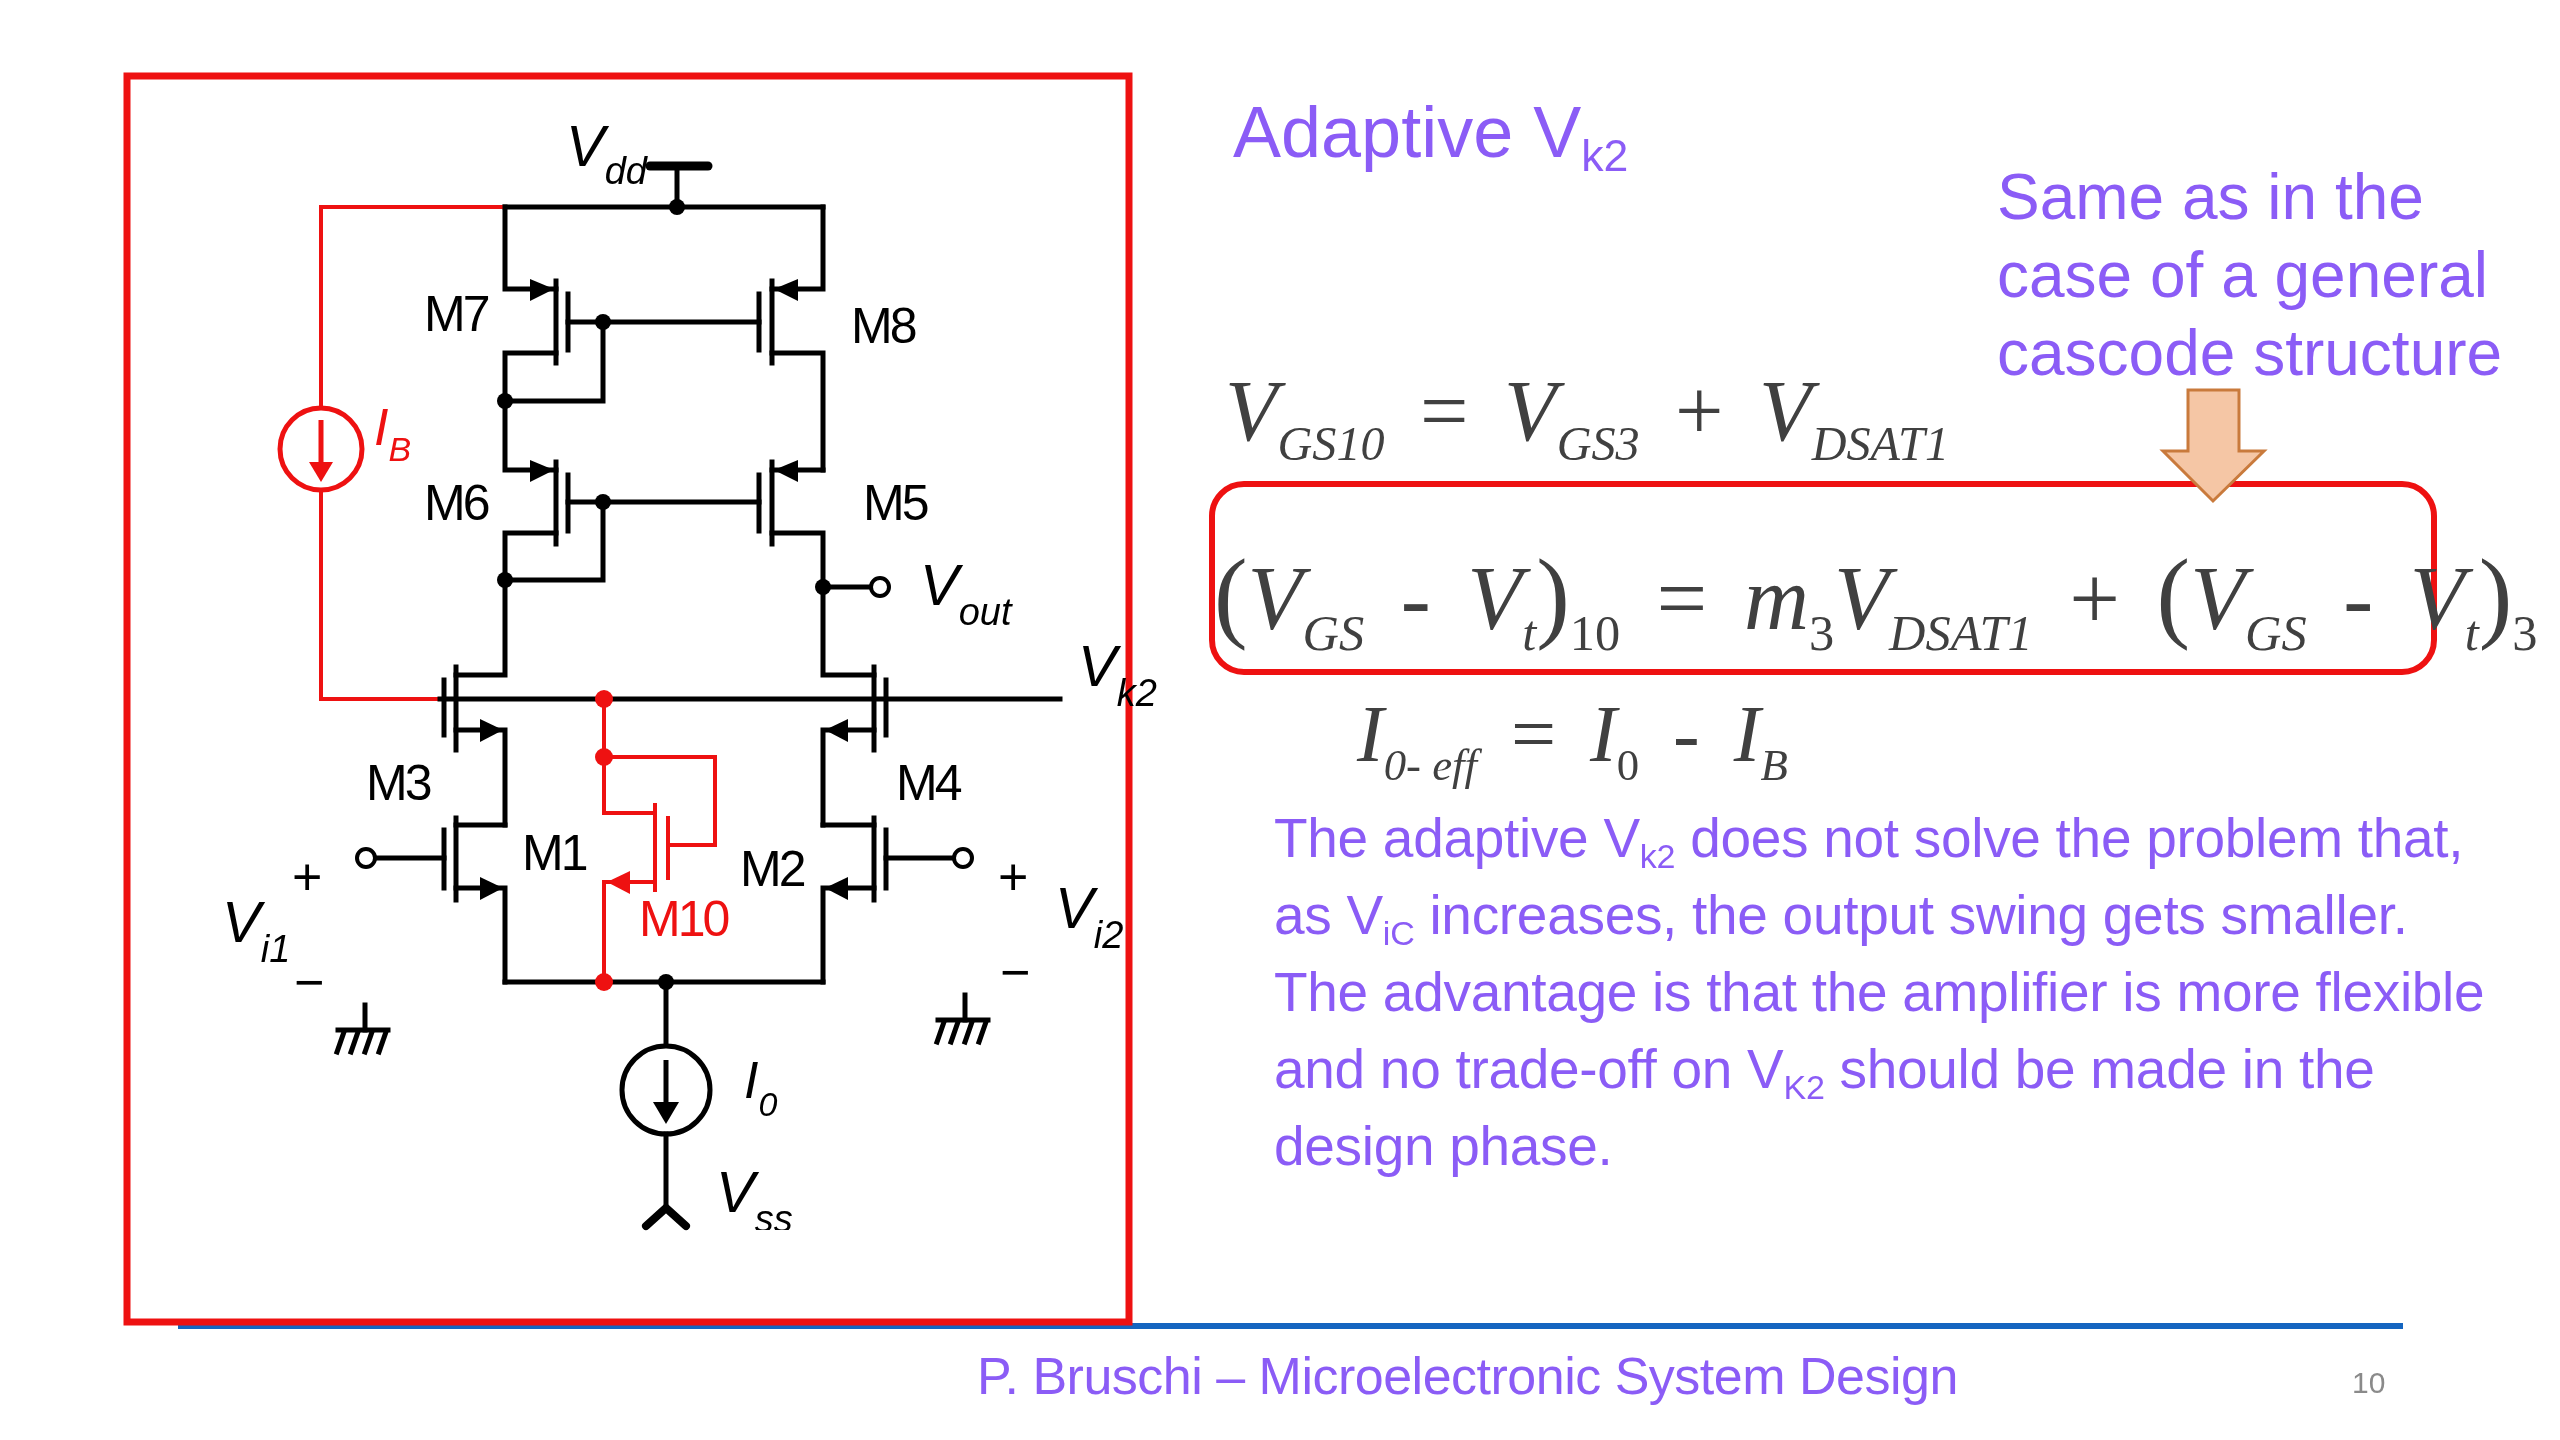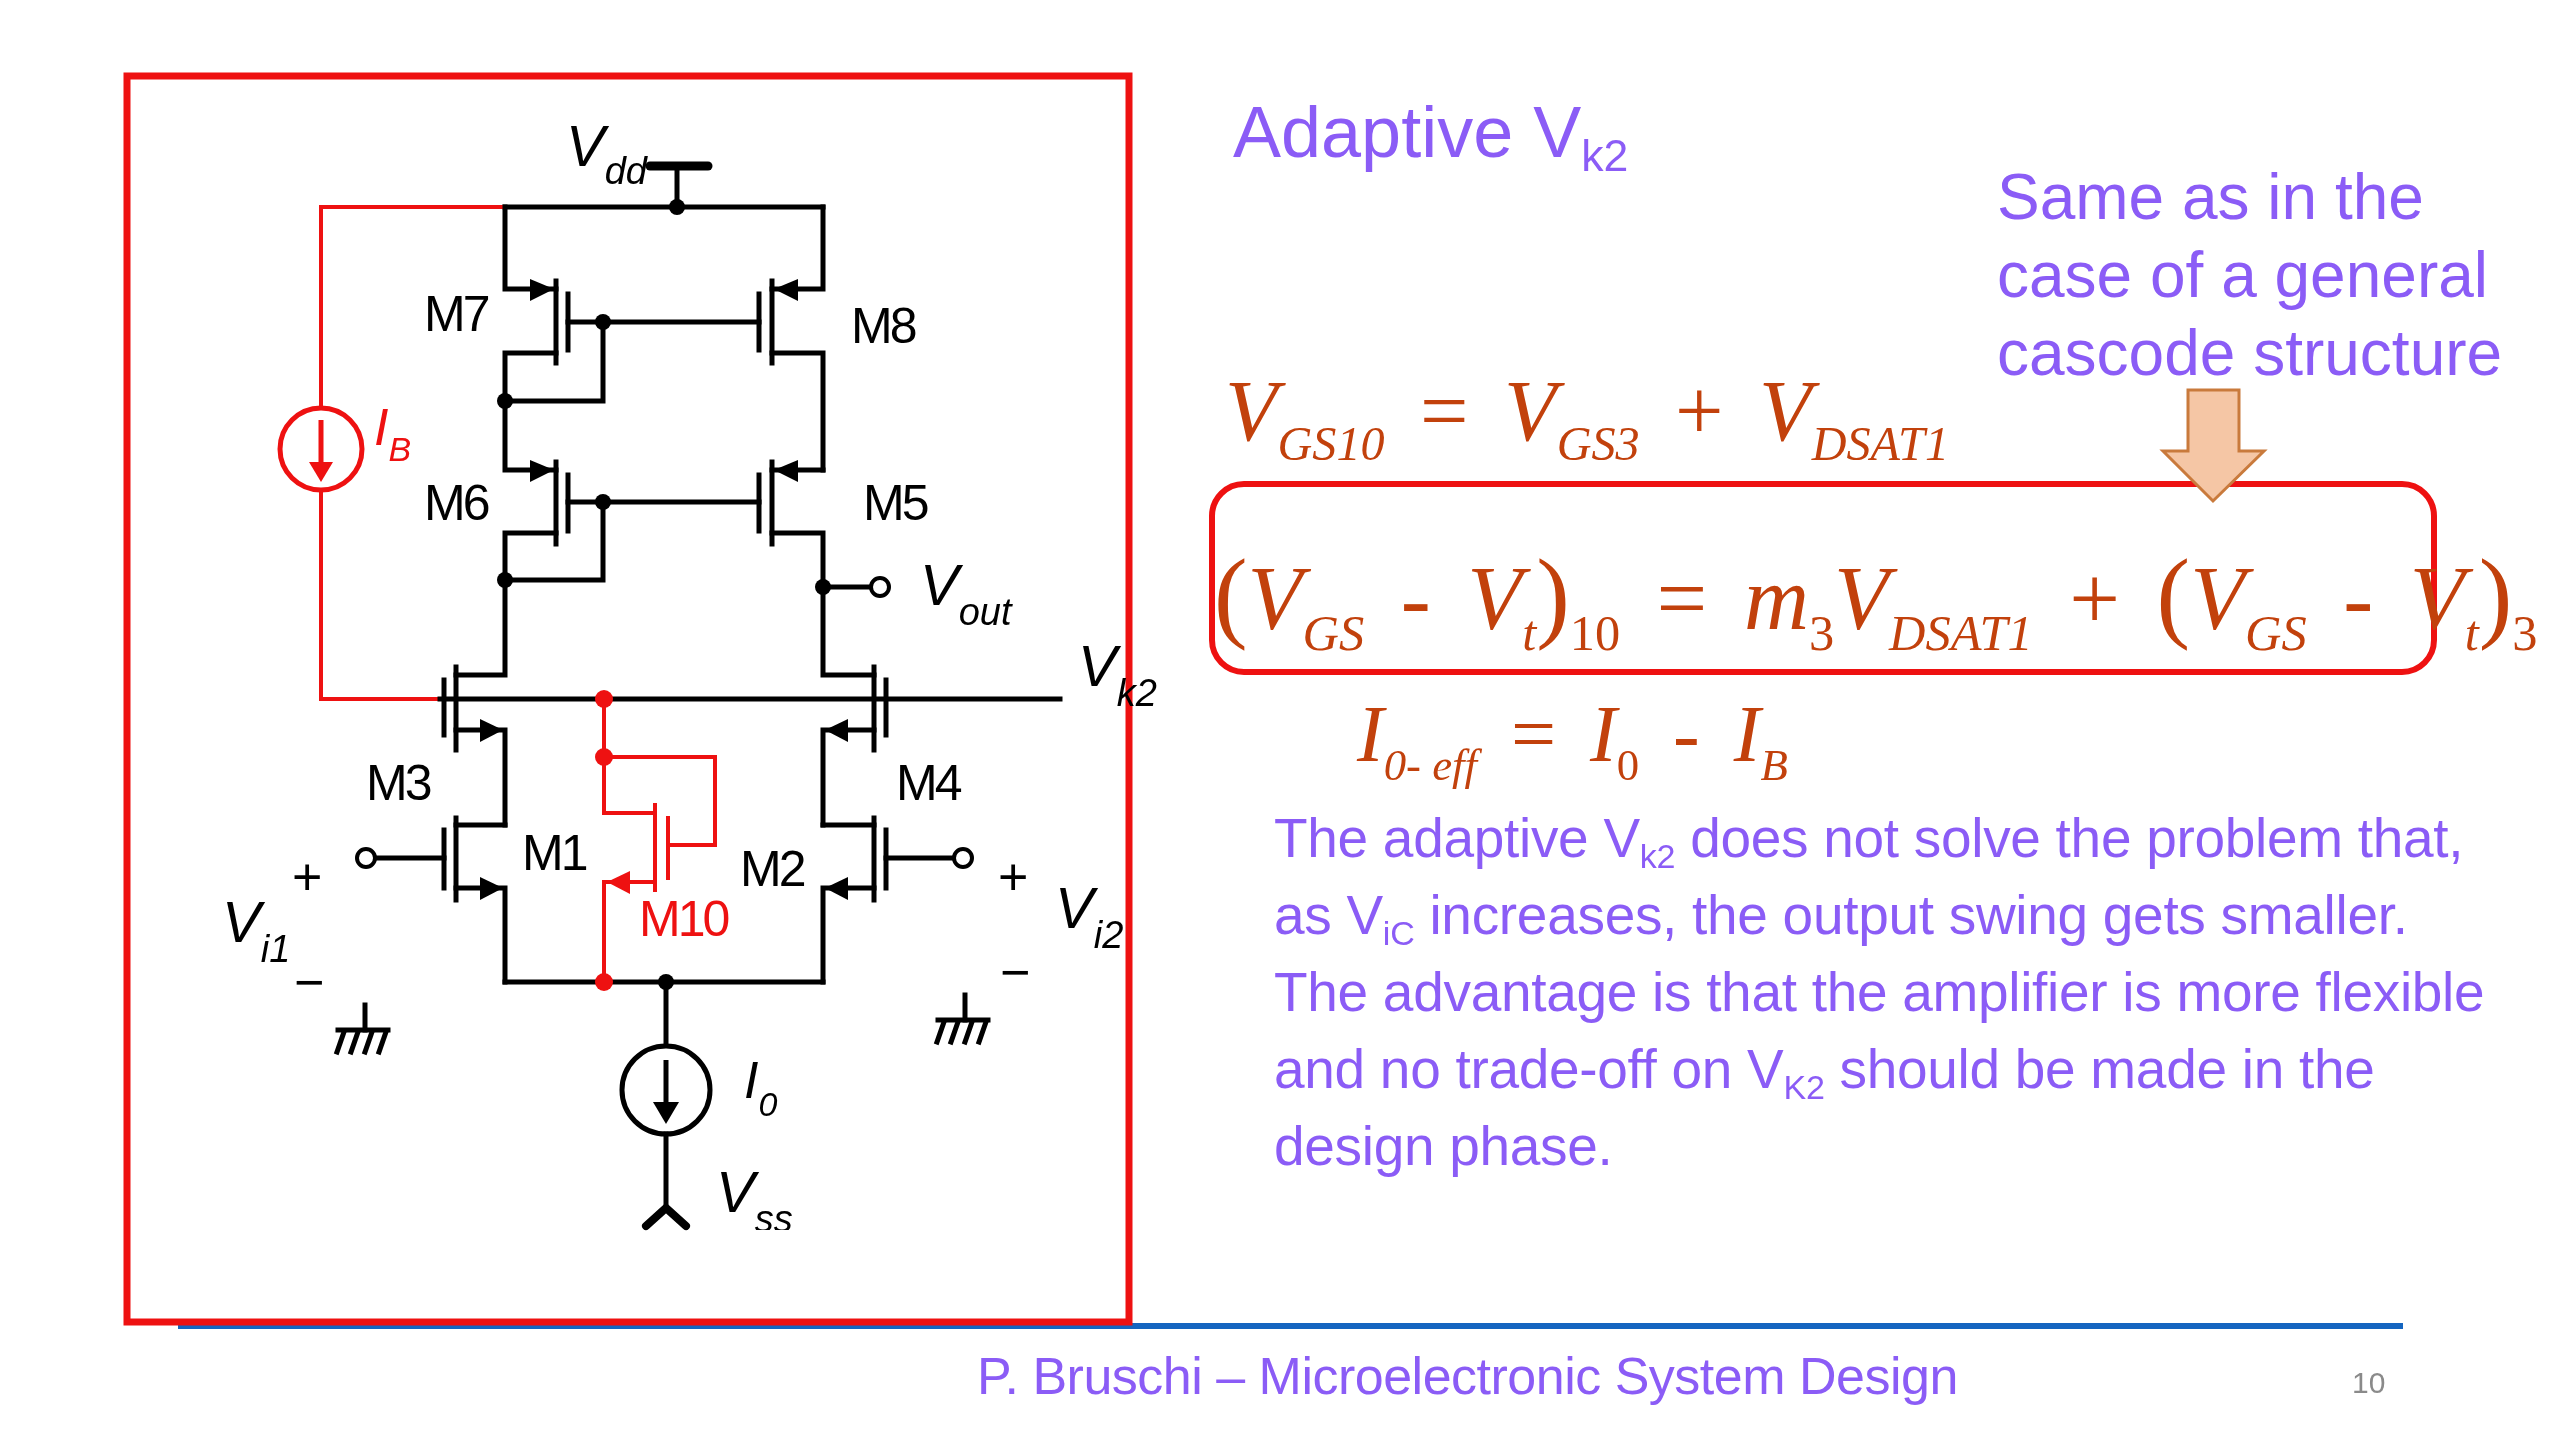--- a/index.html
+++ b/index.html
@@ -16,21 +16,21 @@
 
   .html-text { position: absolute; font-family: "Liberation Sans", sans-serif; color: #8b5cf6; white-space: nowrap; }
   #title { left: 1233px; top: 96px; font-size: 72px; line-height: 1; }
   #title sub, .para sub { font-size: 0.62em; vertical-align: -0.32em; line-height: 0; }
   #annotation { left: 1997px; top: 122px; font-size: 64px; line-height: 78px; white-space: normal; width: 560px; margin-top: 36px; }
   .para { left: 1274px; top: 800px; font-size: 55px; line-height: 77px; width: 1230px; white-space: normal; letter-spacing: -0.3px; }
   #telescopic { left: 146px; top: 1234px; font-size: 60px; color: #ee1111; line-height: 1; }
   #footer-text { left: 977px; top: 1350px; font-size: 52px; line-height: 1; letter-spacing: -0.5px; }
   #page-number { left: 2352px; top: 1368px; font-size: 30px; color: #8a8a8a; line-height: 1; }
 
-  .eq { position: absolute; font-family: "Liberation Serif", serif; font-style: italic; color: #c2410c; white-space: nowrap; line-height: 1; }
+  .eq { position: absolute; font-family: "Liberation Serif", serif; font-style: italic; color: #404040; white-space: nowrap; line-height: 1; }
   .eq .up { font-style: normal; }
   .eq sub { font-size: 0.56em; vertical-align: -0.42em; line-height: 0; }
   .eq .op { font-style: normal; margin: 0 14px; }
   #eq1 { left: 1225px; top: 368px; font-size: 86px; }
   #eq2 { left: 1214px; top: 525px; font-size: 90px; margin-top: 20px; }
   #eq3 { left: 1357px; top: 694px; font-size: 80px; }
   .paren { font-style: normal; font-size: 1.12em; }
 </style>
 </head>
 <body>

